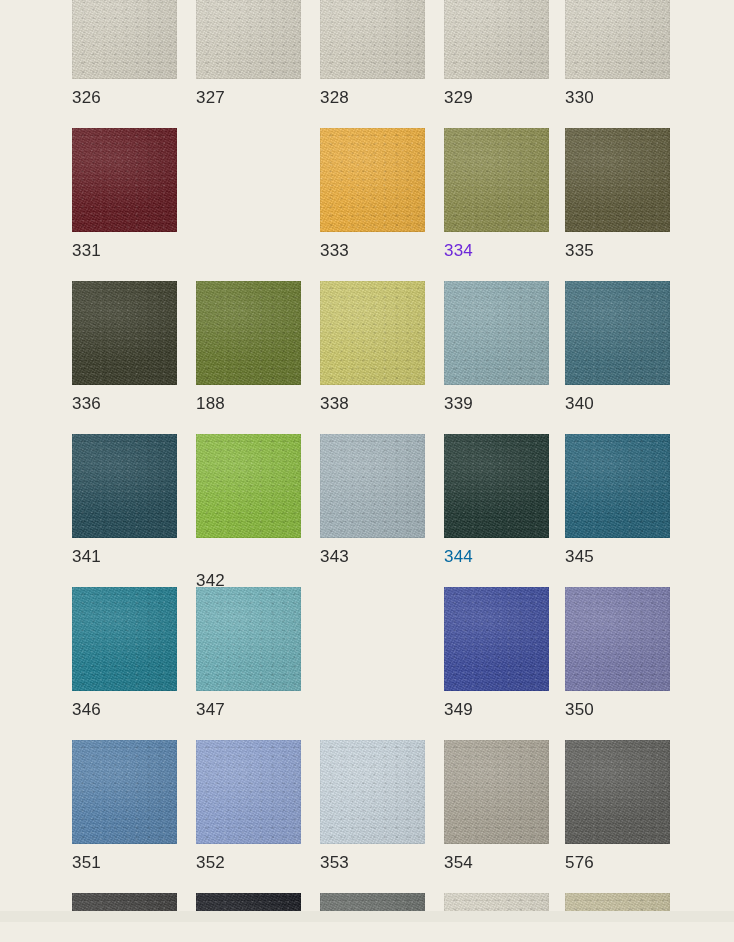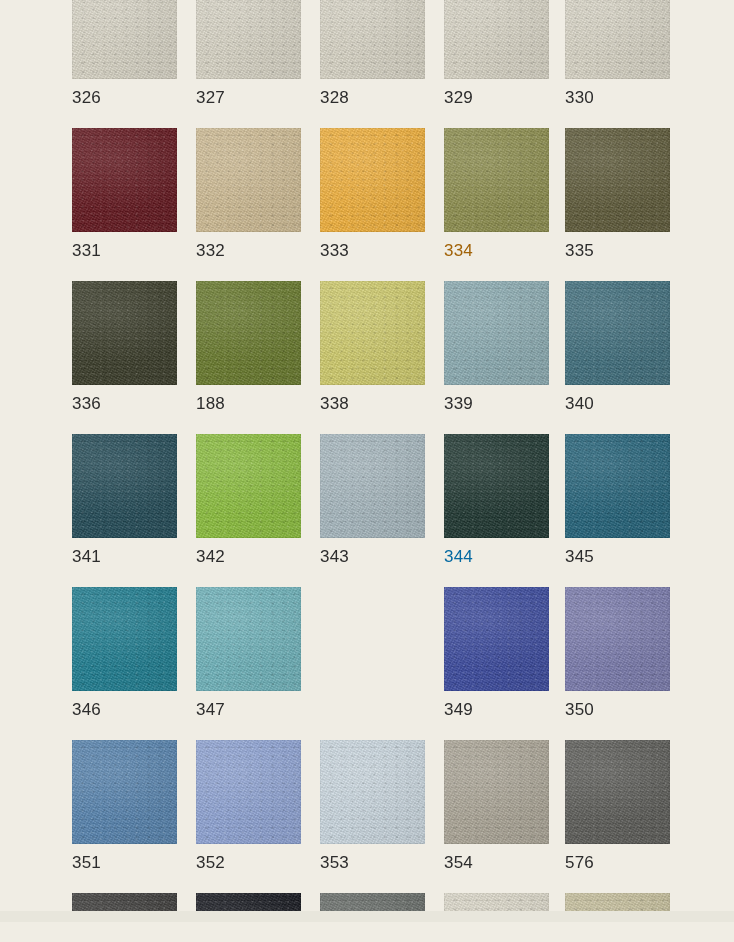--- a/index.html
+++ b/index.html
@@ -168,43 +168,35 @@
       </div>
       <div class="swatch-row">
         <div class="swatch-cell c0">
           <div class="swatch-chip" style="background-color: rgb(99, 23, 30);">
             <div class="grain"></div>
             <div class="grain2"></div>
             <div class="sheen"></div>
           </div>
           <div class="swatch-label" style="color: rgb(44, 44, 44);">331</div>
         </div>
-        <div class="swatch-cell c1">
-          <div class="swatch-chip" style="background-color: rgb(207, 188, 148);">
-            <div class="grain"></div>
-            <div class="grain2"></div>
-            <div class="sheen"></div>
-          </div>
-          <div class="swatch-label" style="color: rgb(44, 44, 44);">332</div>
-        </div>
         <div class="swatch-cell c2">
           <div class="swatch-chip" style="background-color: rgb(240, 176, 60);">
             <div class="grain"></div>
             <div class="grain2"></div>
             <div class="sheen"></div>
           </div>
           <div class="swatch-label" style="color: rgb(44, 44, 44);">333</div>
         </div>
         <div class="swatch-cell c3">
           <div class="swatch-chip" style="background-color: rgb(141, 142, 78);">
             <div class="grain"></div>
             <div class="grain2"></div>
             <div class="sheen"></div>
           </div>
-          <div class="swatch-label" style="color: #a16207;">334</div>
+          <div class="swatch-label" style="color: #6d28d9;">334</div>
         </div>
         <div class="swatch-cell c4">
           <div class="swatch-chip" style="background-color: rgb(94, 90, 57);">
             <div class="grain"></div>
             <div class="grain2"></div>
             <div class="sheen"></div>
           </div>
           <div class="swatch-label" style="color: rgb(44, 44, 44);">335</div>
         </div>
       </div>
@@ -258,21 +250,21 @@
             <div class="sheen"></div>
           </div>
           <div class="swatch-label" style="color: rgb(44, 44, 44);">341</div>
         </div>
         <div class="swatch-cell c1">
           <div class="swatch-chip" style="background-color: rgb(139, 190, 61);">
             <div class="grain"></div>
             <div class="grain2"></div>
             <div class="sheen"></div>
           </div>
-          <div class="swatch-label" style="color: rgb(44, 44, 44);">342</div>
+          <div class="swatch-label" style="color: rgb(44, 44, 44); margin-top: 24px;">342</div>
         </div>
         <div class="swatch-cell c2">
           <div class="swatch-chip" style="background-color: rgb(167, 184, 191);">
             <div class="grain"></div>
             <div class="grain2"></div>
             <div class="sheen"></div>
           </div>
           <div class="swatch-label" style="color: rgb(44, 44, 44);">343</div>
         </div>
         <div class="swatch-cell c3">

